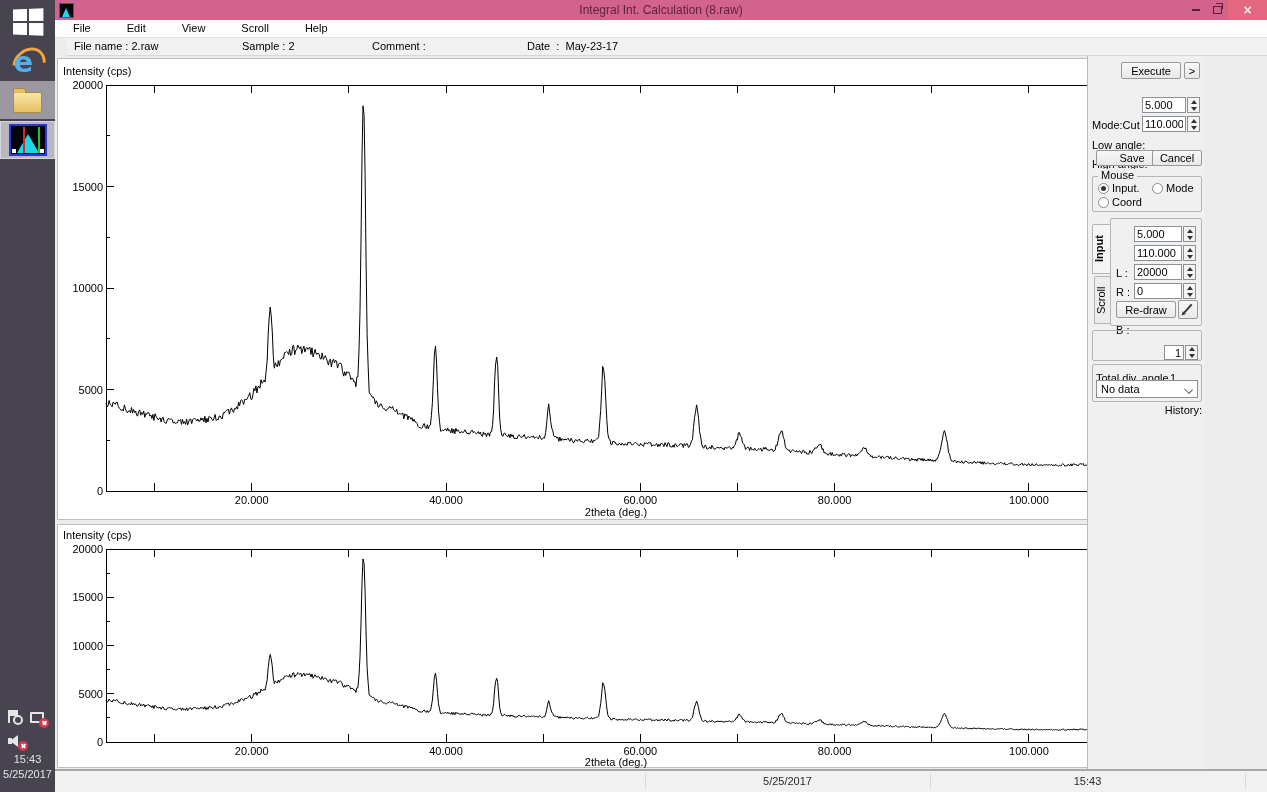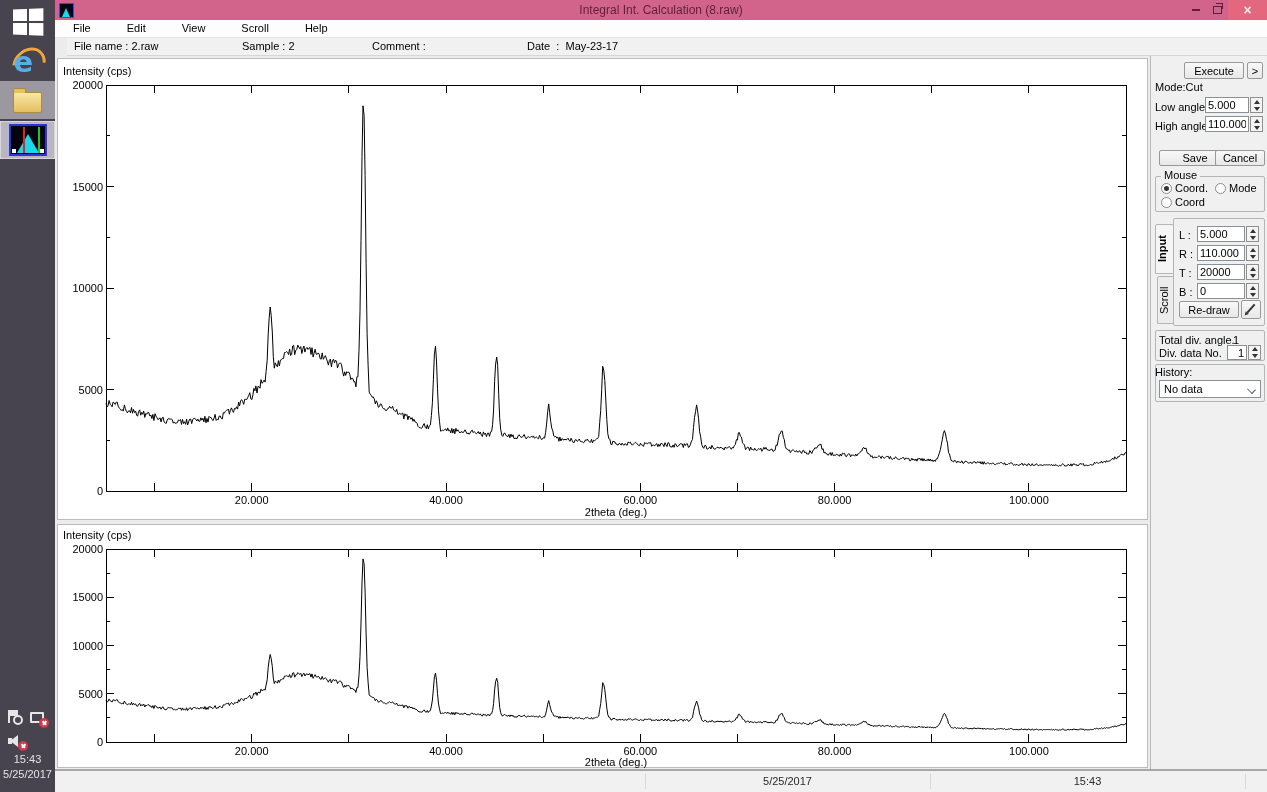--- a/index.html
+++ b/index.html
@@ -60,23 +60,23 @@
     display:flex;align-items:center;border-bottom:1px solid #e4e4e4;box-sizing:border-box;}
   .menuitem{padding:0 18px;line-height:17px;cursor:pointer;}
   .infobar{position:absolute;left:0;top:38px;width:1212px;height:18px;background:#f1f1f1;
     border-bottom:1px solid #d7d7d7;box-sizing:border-box;margin-left:12px;}
   .infofield{position:absolute;top:2px;white-space:pre;}
   .client{position:absolute;left:0;top:56px;width:1212px;height:713px;background:#ececec;}
   .chartpanel{position:absolute;background:#fff;border:1px solid #bdbdbd;box-sizing:border-box;}
   .axis-title{position:absolute;font-size:11px;color:#000;}
   svg text{font-family:"Liberation Sans","DejaVu Sans",sans-serif;fill:#000;}
   
-  .rpanel{position:absolute;left:1095px;top:56px;width:117px;height:713px;background:#f0f0f0;
+  .rpanel{position:absolute;left:1032px;top:56px;width:117px;height:713px;background:#f0f0f0;
     border-left:1px solid #b9b9b9;box-sizing:border-box;}
-  .rp{position:absolute;}
+  .rp{position:absolute;margin-top:38px;}
   .btn{position:absolute;box-sizing:border-box;border:1px solid #989898;border-radius:2px;
     background:linear-gradient(#f8f8f8,#e8e8e8);font-size:11px;text-align:center;cursor:pointer;
     font-family:inherit;padding:0;color:#000;}
   .tin{position:absolute;box-sizing:border-box;border:1px solid #8a9097;background:#fff;
     font:11px "Liberation Sans","DejaVu Sans",sans-serif;padding:0 2px;color:#000;}
   .spin{position:absolute;box-sizing:border-box;width:13px;border:1px solid #8f8f8f;background:#f4f4f4;
     display:flex;flex-direction:column;cursor:pointer;}
   .spin i{flex:1;position:relative;}
   .spin i::after{content:"";position:absolute;left:50%;top:50%;width:0;height:0;
     border-left:3px solid transparent;border-right:3px solid transparent;}
@@ -329,21 +329,21 @@
           <i class="dn"></i>
         </span>
 
       <button class="btn" style="left:8px;top:94px;width:72px;height:16px">Save</button>
       <button class="btn" style="left:64px;top:94px;width:50px;height:16px">Cancel</button>
 
       <div class="gbox" style="left:4px;top:120px;width:110px;height:36px"></div>
       <div class="glabel" style="left:10px;top:113px">Mouse</div>
       <span class="ropt" style="left:10px;top:126px">
         <i class="radio checked"></i>
-        <span>Coord.</span>
+        <span>Input.</span>
       </span>
       <span class="ropt" style="left:64px;top:126px">
         <i class="radio"></i>
         <span>Mode</span>
       </span>
       <span class="ropt" style="left:10px;top:140px">
         <i class="radio"></i>
         <span>Coord</span>
       </span>
 
@@ -386,21 +386,21 @@
       <div class="rp" style="left:8px;top:278px">Total div. angle.</div>
       <div class="rp" style="left:82px;top:278px">1</div>
       <div class="rp" style="left:8px;top:291px">Div. data No.</div>
       <input class="tin" style="left: 76px; top: 289px; width: 20px; height: 15px; text-align: right;" value="1">
       <span class="spin" style="left:97px;top:289px;height:15px">
           <i class="up"></i>
           <i class="dn"></i>
         </span>
 
       <div class="gbox" style="left:4px;top:308px;width:110px;height:38px"></div>
-      <div class="rp" style="left:4px;top:310px;width:110px;text-align:left">History:</div>
+      <div class="rp" style="left:4px;top:310px;width:110px;text-align:right">History:</div>
       <div class="combo" style="left:8px;top:324px;width:102px;height:18px">
         <span>No data</span>
         <span class="chev"></span>
       </div>
     </div>
 
     <div class="statusbar">
       <span class="sbsep" style="left:590px"></span>
       <div class="sbcell" style="left:590px;width:285px">5/25/2017</div>
       <span class="sbsep" style="left:875px"></span>

